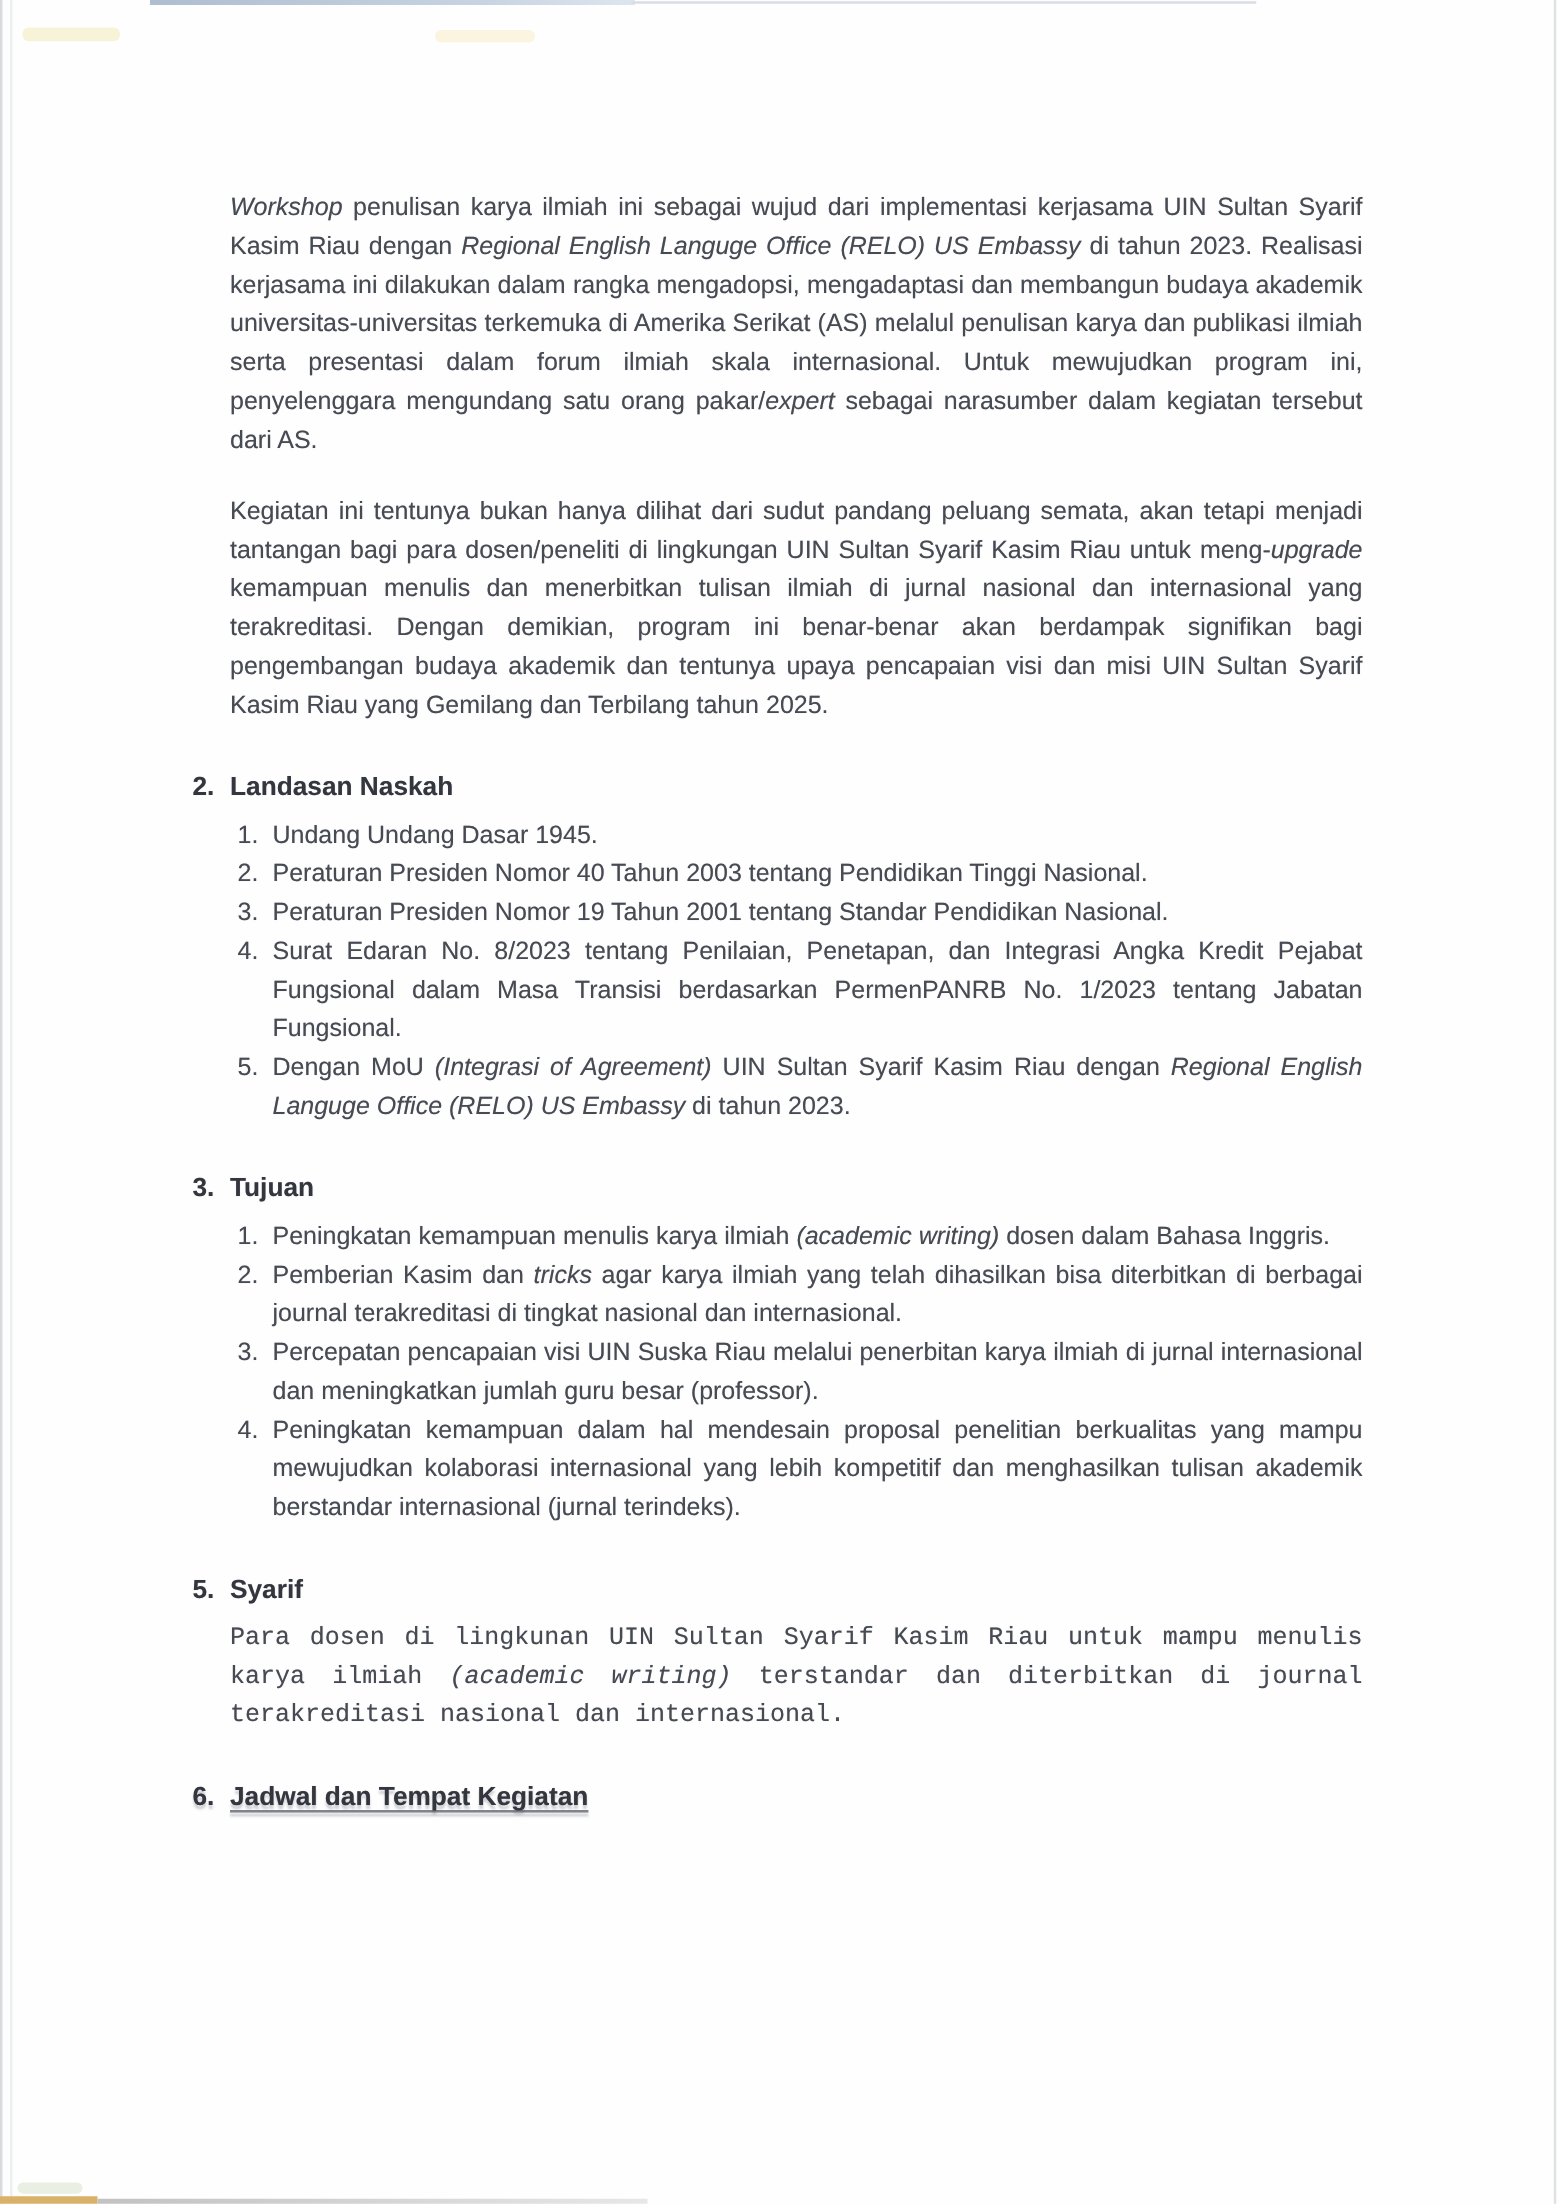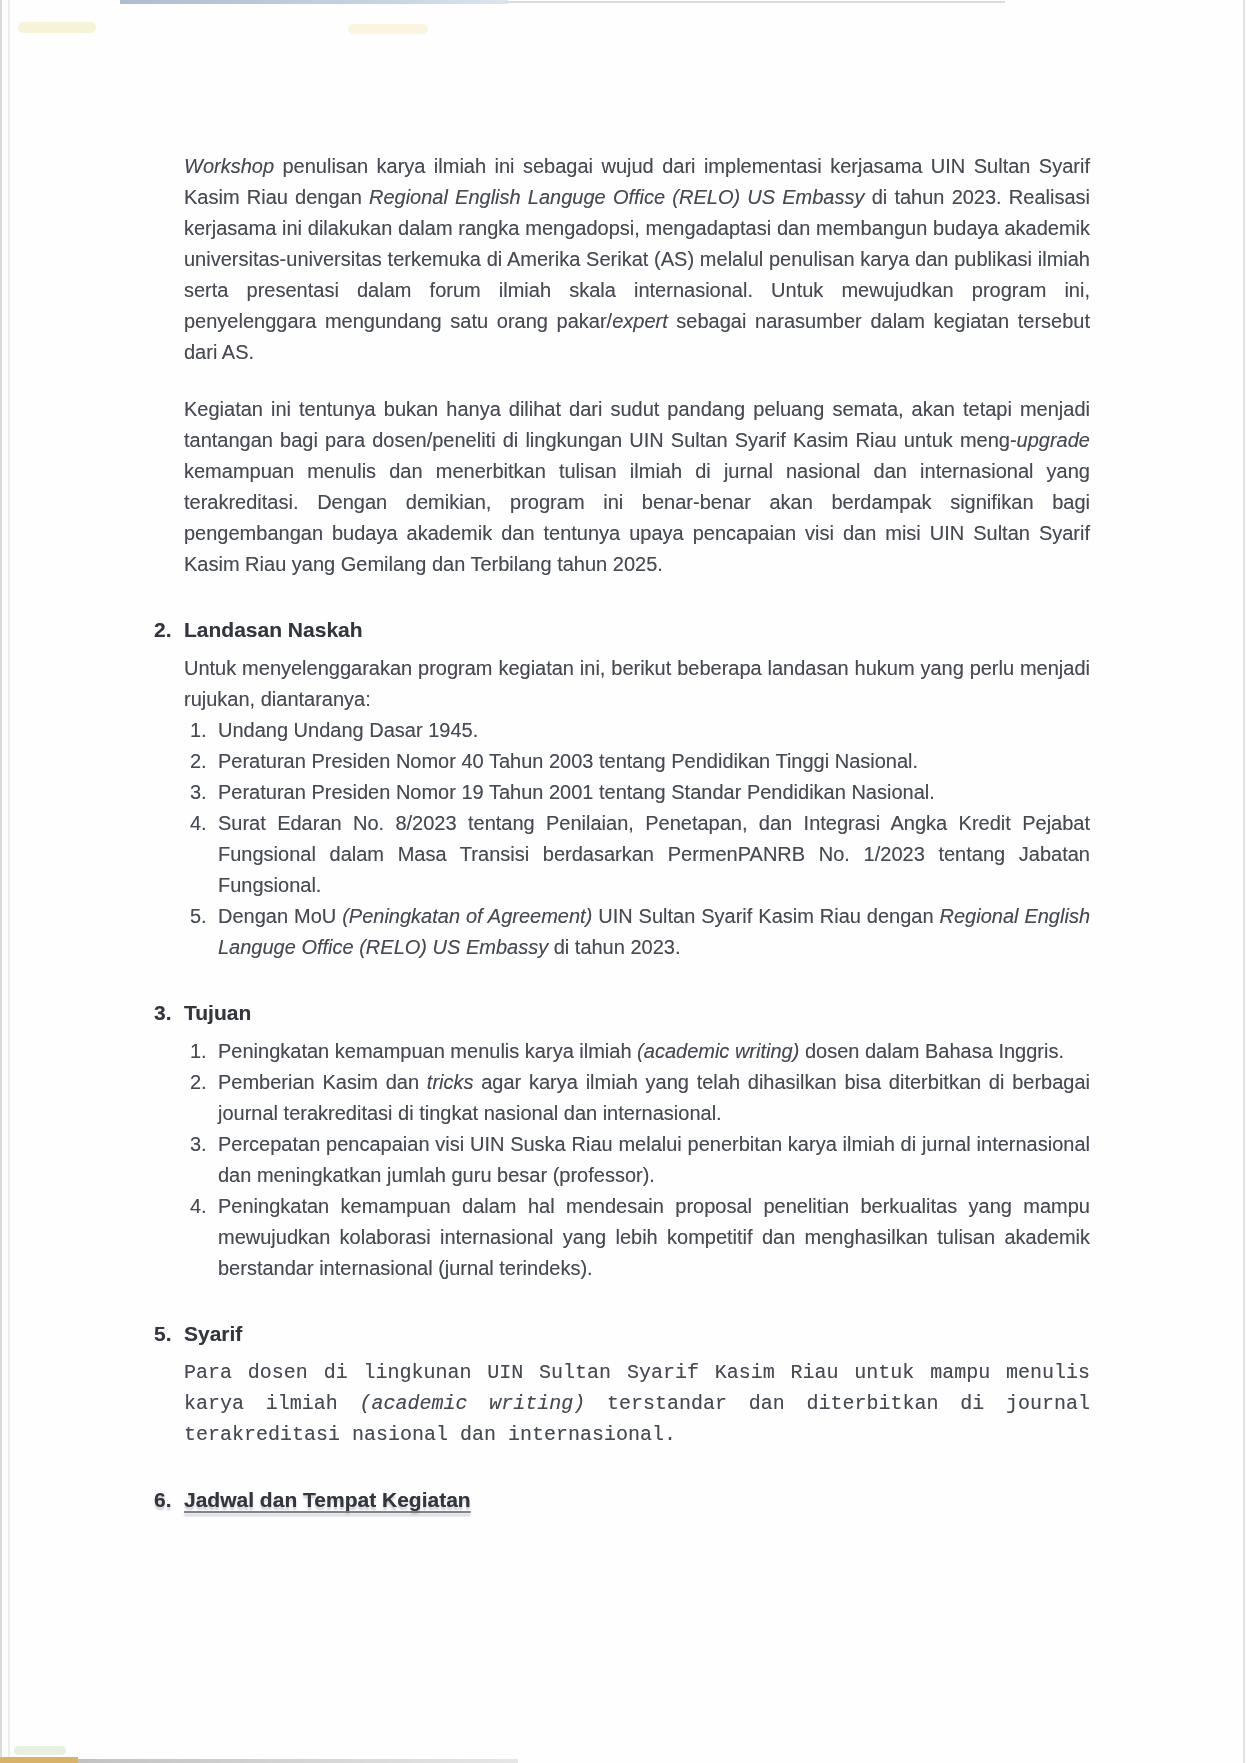--- a/index.html
+++ b/index.html
@@ -67,41 +67,40 @@
 <div class="doc">
 
   <p class="para"><span class="it">Workshop</span><span> penulisan karya ilmiah ini sebagai wujud dari implementasi kerjasama UIN Sultan Syarif Kasim Riau dengan </span><span class="it">Regional English Languge Office (RELO) US Embassy</span><span> di tahun 2023. Realisasi kerjasama ini dilakukan dalam rangka mengadopsi, mengadaptasi dan membangun budaya akademik universitas-universitas terkemuka di Amerika Serikat (AS) melalul penulisan karya dan publikasi ilmiah serta presentasi dalam forum ilmiah skala internasional. Untuk mewujudkan program ini, penyelenggara mengundang satu orang pakar/</span><span class="it">expert</span><span> sebagai narasumber dalam kegiatan tersebut dari AS.</span></p>
 
   <p class="para"><span>Kegiatan ini tentunya bukan hanya dilihat dari sudut pandang peluang semata, akan tetapi menjadi tantangan bagi para dosen/peneliti di lingkungan UIN Sultan Syarif Kasim Riau untuk meng-</span><span class="it">upgrade</span><span> kemampuan menulis dan menerbitkan tulisan ilmiah di jurnal nasional dan internasional yang terakreditasi. Dengan demikian, program ini benar-benar akan berdampak signifikan bagi pengembangan budaya akademik dan tentunya upaya pencapaian visi dan misi UIN Sultan Syarif Kasim Riau yang Gemilang dan Terbilang tahun 2025.</span></p>
 
   <div class="sec-heading">
     <span class="num">2.</span>
     <span>Landasan Naskah</span>
   </div>
-  <p class="sec-intro"><span>Untuk menyelenggarakan program kegiatan ini, berikut beberapa landasan hukum yang perlu menjadi rujukan, diantaranya:</span></p>
   <div class="num-list">
     <div class="li">
       <span class="n">1.</span>
       <span class="t"><span>Undang Undang Dasar 1945.</span></span>
     </div>
     <div class="li">
       <span class="n">2.</span>
       <span class="t"><span>Peraturan Presiden Nomor 40 Tahun 2003 tentang Pendidikan Tinggi Nasional.</span></span>
     </div>
     <div class="li">
       <span class="n">3.</span>
       <span class="t"><span>Peraturan Presiden Nomor 19 Tahun 2001 tentang Standar Pendidikan Nasional.</span></span>
     </div>
     <div class="li">
       <span class="n">4.</span>
       <span class="t"><span>Surat Edaran No. 8/2023 tentang Penilaian, Penetapan, dan Integrasi Angka Kredit Pejabat Fungsional dalam Masa Transisi berdasarkan PermenPANRB No. 1/2023 tentang Jabatan Fungsional.</span></span>
     </div>
     <div class="li">
       <span class="n">5.</span>
-      <span class="t"><span>Dengan MoU </span><span class="it">(Peningkatan of Agreement)</span><span> UIN Sultan Syarif Kasim Riau dengan </span><span class="it">Regional English Languge Office (RELO) US Embassy</span><span> di tahun 2023.</span></span>
+      <span class="t"><span>Dengan MoU </span><span class="it">(Integrasi of Agreement)</span><span> UIN Sultan Syarif Kasim Riau dengan </span><span class="it">Regional English Languge Office (RELO) US Embassy</span><span> di tahun 2023.</span></span>
     </div>
   </div>
 
   <div class="sec-heading">
     <span class="num">3.</span>
     <span>Tujuan</span>
   </div>
   <div class="num-list">
     <div class="li">
       <span class="n">1.</span>

